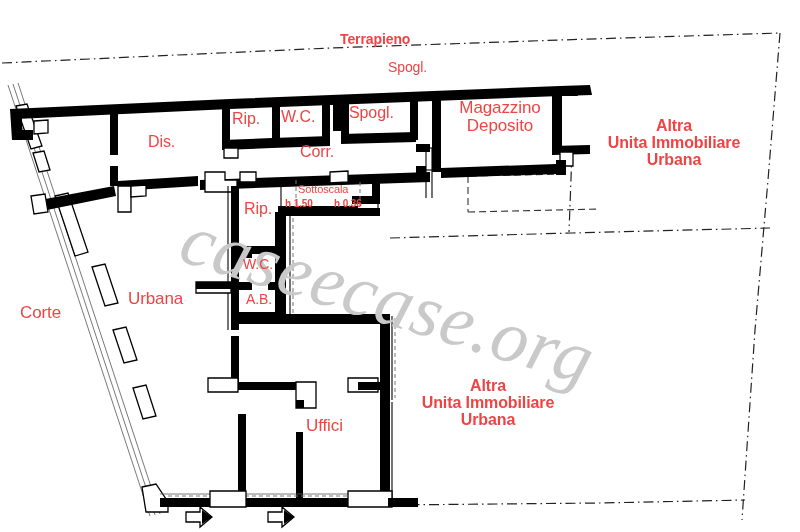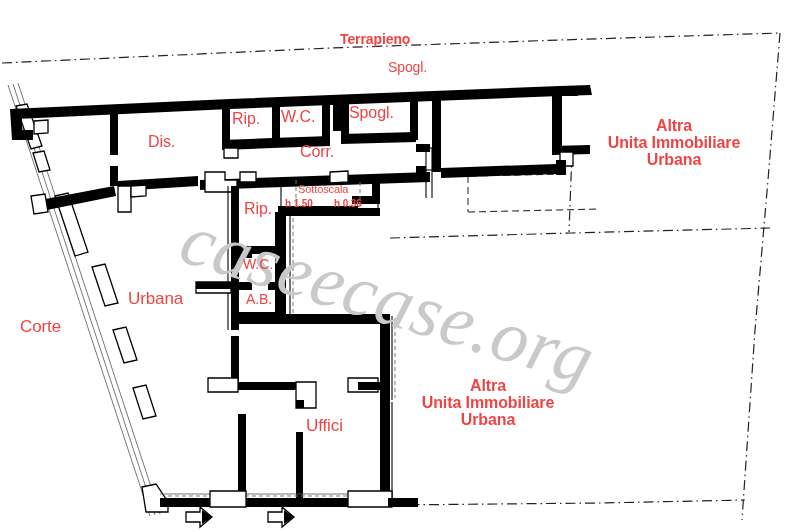--- a/index.html
+++ b/index.html
@@ -276,38 +276,40 @@
 
 
   <div class="label lbl-lg" style="left:148px; top:134px;">Dis.</div>
 
   <div class="label lbl-lg" style="left:232px; top:111px;">Rip.</div>
 
   <div class="label lbl-lg" style="left:281px; top:109px;">W.C.</div>
 
   <div class="label lbl-lg" style="left:349px; top:105px;">Spogl.</div>
 
+  <div class="label lbl-xl" style="left:450px; top:99px; width:100px;">Magazzino
+Deposito</div>
 
   <div class="label lbl-lg" style="left:300px; top:144px;">Corr.</div>
 
   <div class="label lbl-sm" style="left:298px; top:184px;">Sottoscala</div>
 
   <div class="label lbl-xs" style="left:285px; top:199px;">h 1.50</div>
 
   <div class="label lbl-xs" style="left:334px; top:199px;">h 0.36</div>
 
   <div class="label lbl-lg" style="left:244px; top:201px;">Rip.</div>
 
   <div class="label lbl-md" style="left:243px; top:257px;">W.C.</div>
 
   <div class="label lbl-md" style="left:246px; top:292px;">A.B.</div>
 
   <div class="label lbl-xl" style="left:128px; top:290px;">Urbana</div>
 
-  <div class="label lbl-xl" style="left:20px; top:318px;text-align:center;">Corte</div>
+  <div class="label lbl-xl" style="left:20px; top:304px;text-align:center;">Corte</div>
 
   <div class="label lbl-xl" style="left:306px; top:417px;text-align:right;">Uffici</div>
 
   <div class="label bold lbl-lg" style="left:598px; top:118px; width:152px;">Altra
 Unita Immobiliare
 Urbana</div>
 
   <div class="label bold lbl-lg" style="left:412px; top:378px; width:152px;">Altra
 Unita Immobiliare
 Urbana</div>

